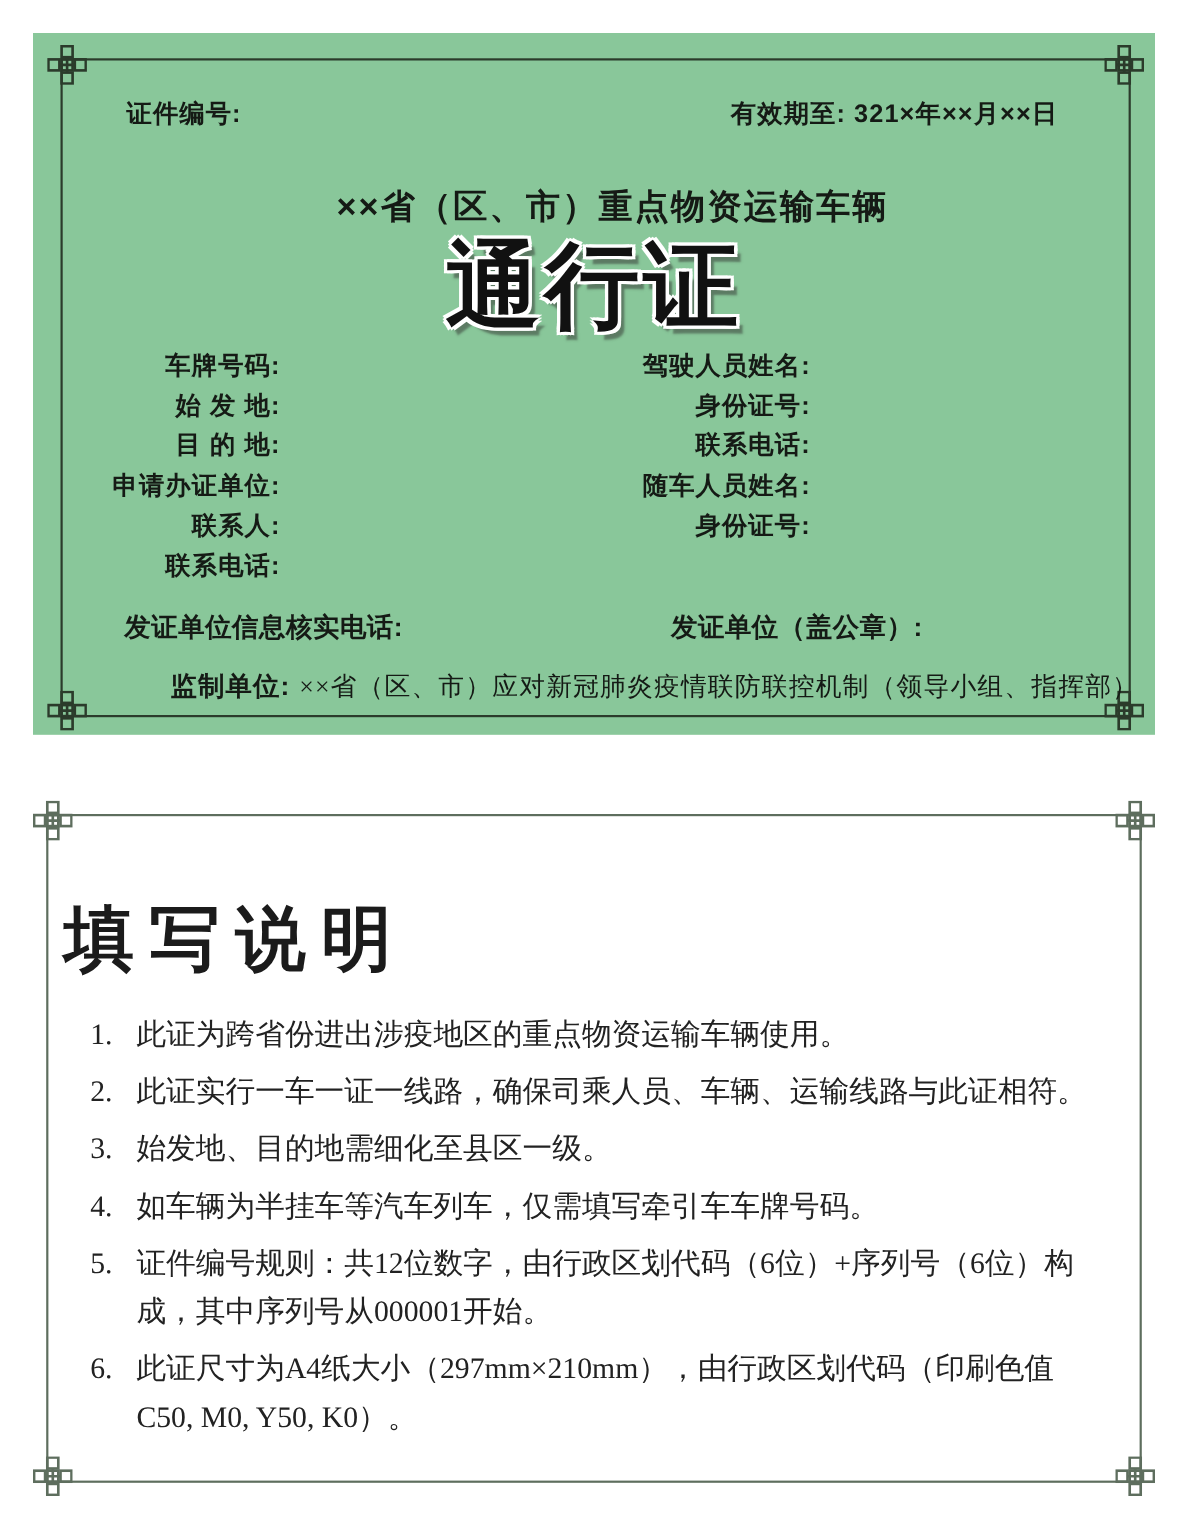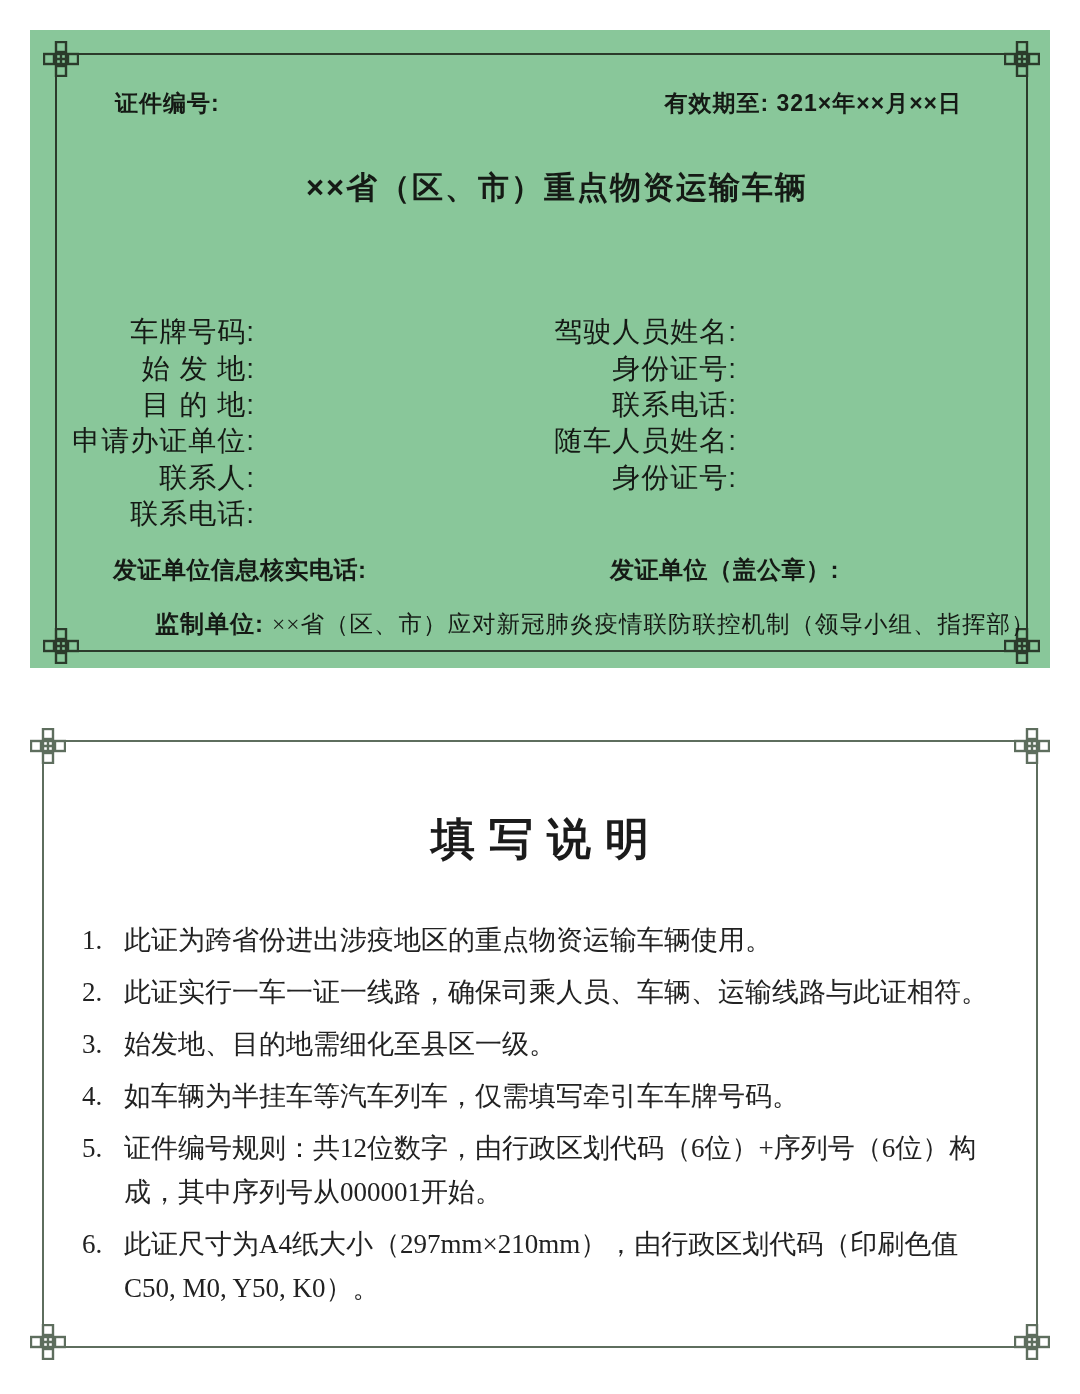--- a/index.html
+++ b/index.html
@@ -40,21 +40,21 @@
     font-size:86px;font-weight:900;letter-spacing:4px;color:#111;
     text-shadow:
       -3px -3px 0 #fff, 3px -3px 0 #fff, -3px 3px 0 #fff, 3px 3px 0 #fff,
       -3px 0 0 #fff, 3px 0 0 #fff, 0 -3px 0 #fff, 0 3px 0 #fff,
       6px 7px 2px rgba(55,60,55,.55);
   }
   .permit-form{position:absolute;left:0;top:284px;width:100%;}
   .form-col{position:absolute;top:0;}
   .form-col .frow{
     height:36.4px;display:flex;align-items:center;justify-content:flex-end;
-    font-size:28px;font-weight:normal;letter-spacing:1px;white-space:pre;
+    font-size:23px;font-weight:bold;letter-spacing:1px;white-space:pre;
   }
   .col-left{left:25px;width:200px;}
   .col-right{left:485px;width:222px;}
 
   .permit-footer{
     position:absolute;left:0;top:524px;width:100%;
     font-size:24px;font-weight:bold;
   }
   .verify-phone{position:absolute;left:83px;top:0;letter-spacing:.5px;}
   .issuer-seal{position:absolute;left:570px;top:0;letter-spacing:.5px;margin-left:10px;}
@@ -68,22 +68,22 @@
     font-size:23.5px;letter-spacing:1px;margin-left:8px;
   }
 
   
   .instr-card{
     position:absolute;left:42px;top:740px;width:996px;height:608px;
     background:#ffffff;border:2px solid #5e6e5e;box-sizing:border-box;
   }
   .instr-card .orn{color:#5e6e5e;}
   .instr-title{
-    position:absolute;left:0;right:0;top:68px;text-align:center;
-    font-family:Liberation Mono, monospace;font-size:44px;font-weight:bold;
+    position:absolute;left:0;right:0;top:68px;
+    font-family:Liberation Mono, monospace;font-size:64px;font-weight:bold;
     letter-spacing:14px;text-indent:14px;color:#1b1b1b;
   }
   .instr-list{
     position:absolute;left:38px;right:30px;top:176px;
     font-family:"Liberation Serif",serif;font-size:27px;color:#222;
   }
   .instr-item{
     display:flex;align-items:flex-start;line-height:44px;margin-bottom:8px;
   }
   .instr-no{flex:0 0 42px;}
@@ -130,20 +130,21 @@
           </svg>
         </span>
     </div>
 
     <div class="permit-head">
       <span>证件编号:</span>
       <span>有效期至: 321×年××月××日</span>
     </div>
 
     <div class="permit-subtitle">××省（区、市）重点物资运输车辆</div>
+    <div class="permit-title">通行证</div>
 
     <div class="permit-form">
       <div class="form-col col-left">
         <div class="frow">车牌号码:</div>
         <div class="frow">始 发 地:</div>
         <div class="frow">目 的 地:</div>
         <div class="frow">申请办证单位:</div>
         <div class="frow">联系人:</div>
         <div class="frow">联系电话:</div>
       </div>

